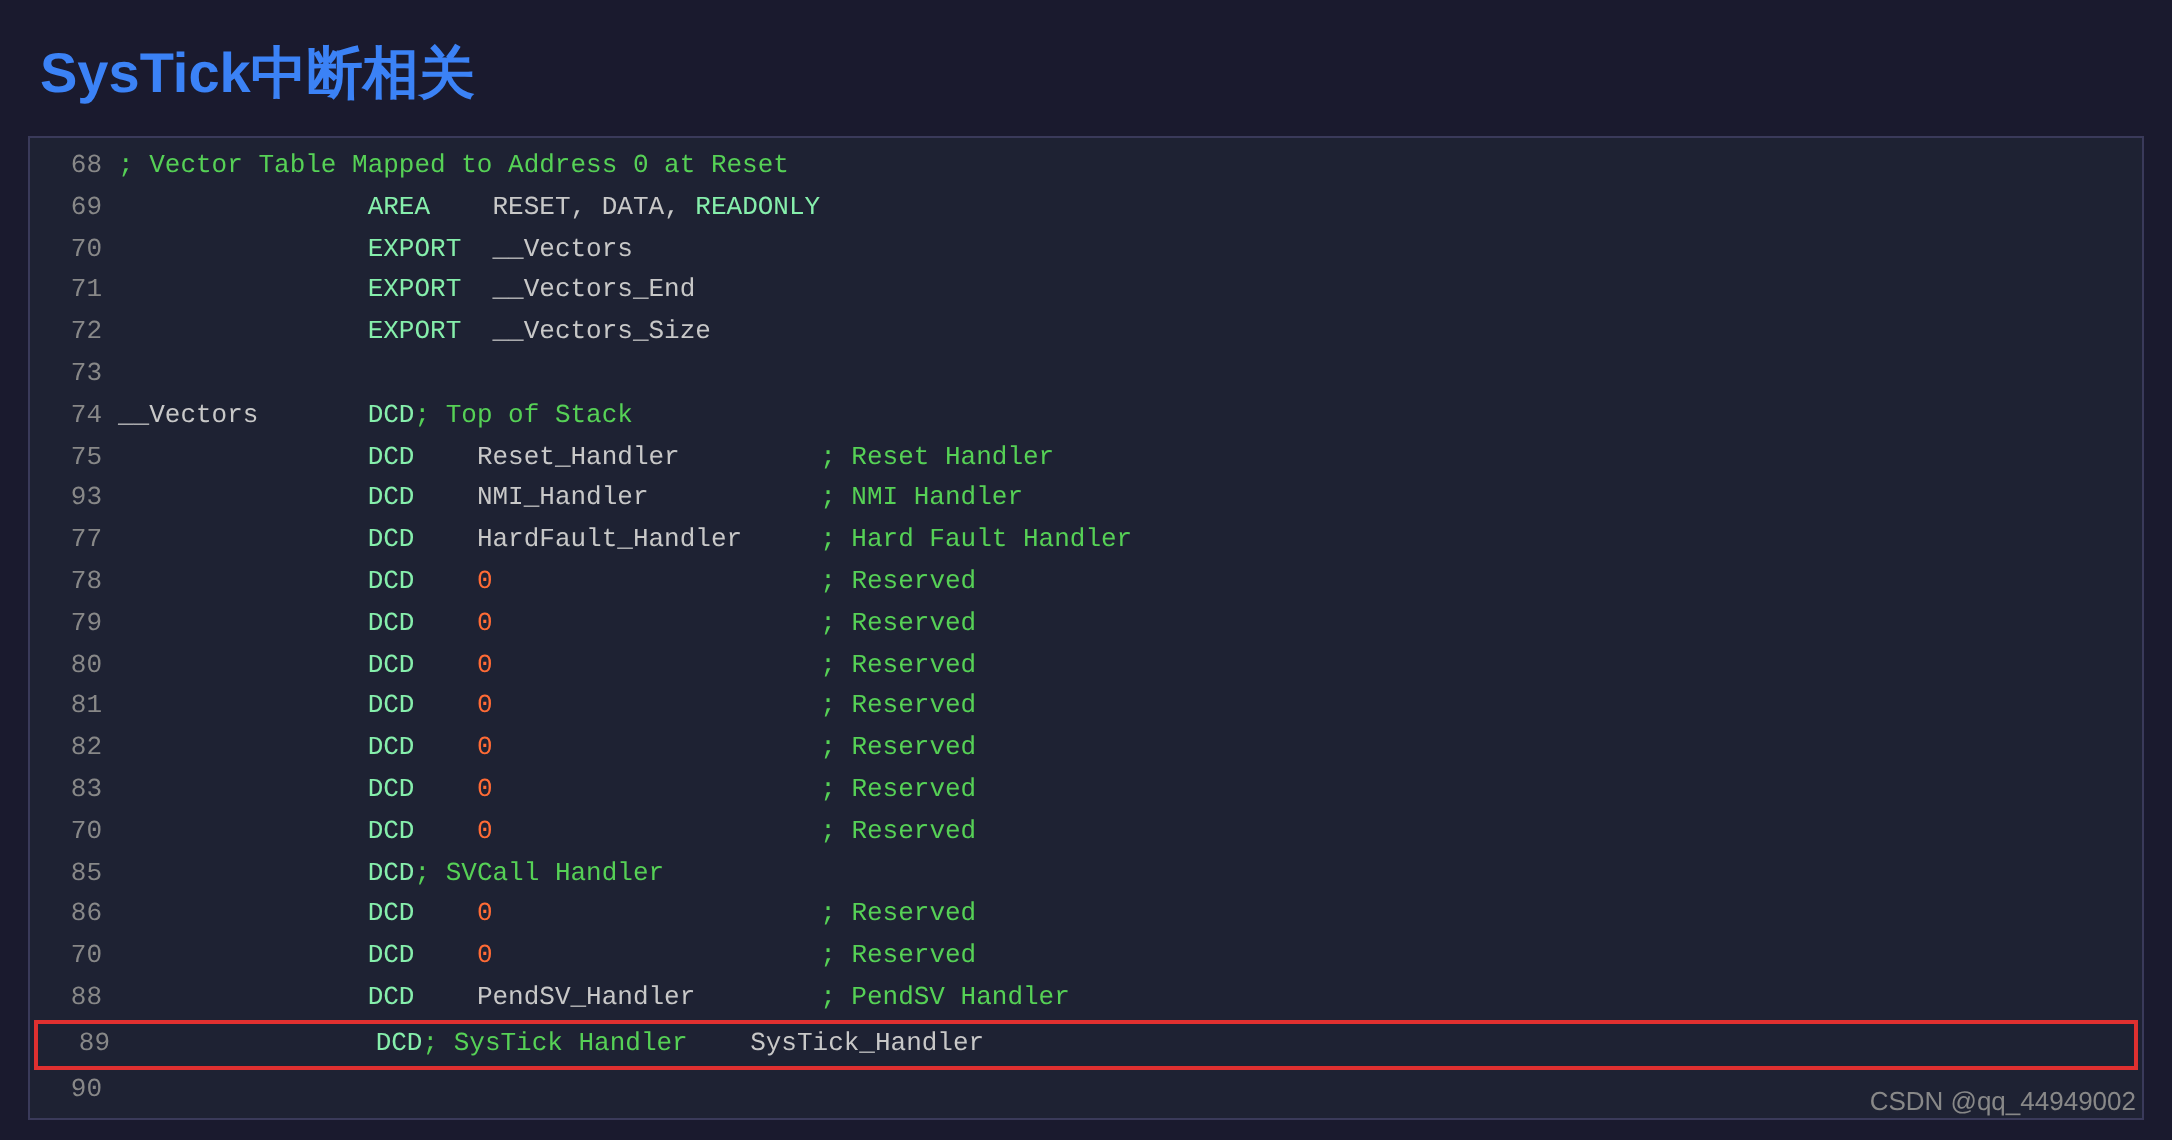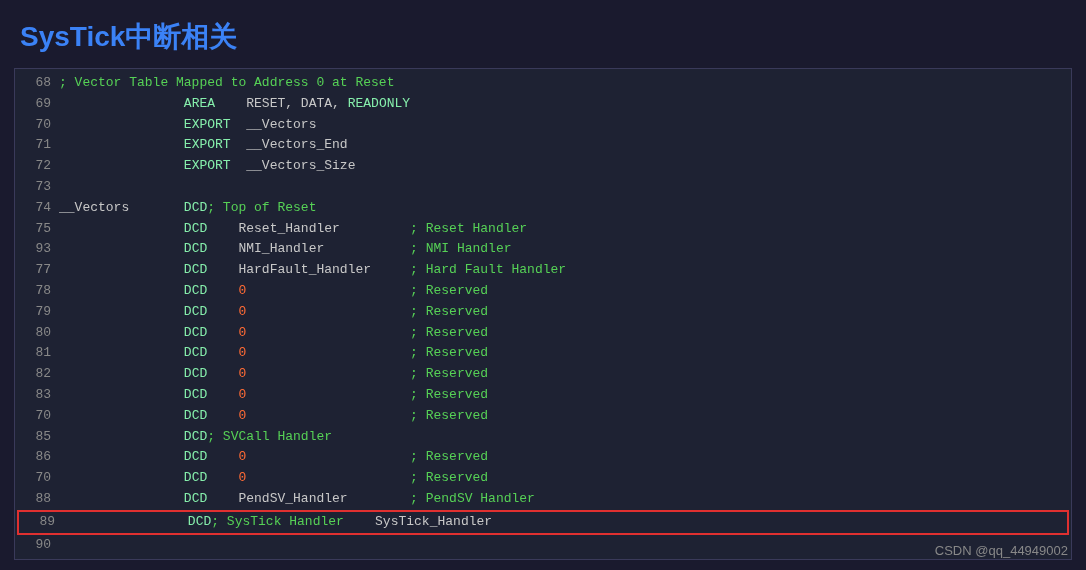--- a/index.html
+++ b/index.html
@@ -106,21 +106,21 @@
     <div class="code-line">
       <span class="line-num">73</span>
       <span class="code-text"> </span>
     </div>
 
     <div class="code-line">
       <span class="line-num">74</span>
       <span class="code-text kw-label">__Vectors</span>
       <span class="code-text">       </span>
       <span class="code-text kw-blue">DCD</span>
-      <span class="code-text kw-comment">; Top of Reset</span>
+      <span class="code-text kw-comment">; Top of Stack</span>
     </div>
 
     <div class="code-line">
       <span class="line-num">75</span>
       <span class="code-text">                </span>
       <span class="code-text kw-blue">DCD</span>
       <span class="code-text">    Reset_Handler         </span>
       <span class="code-text kw-comment">; Reset Handler</span>
     </div>
 

